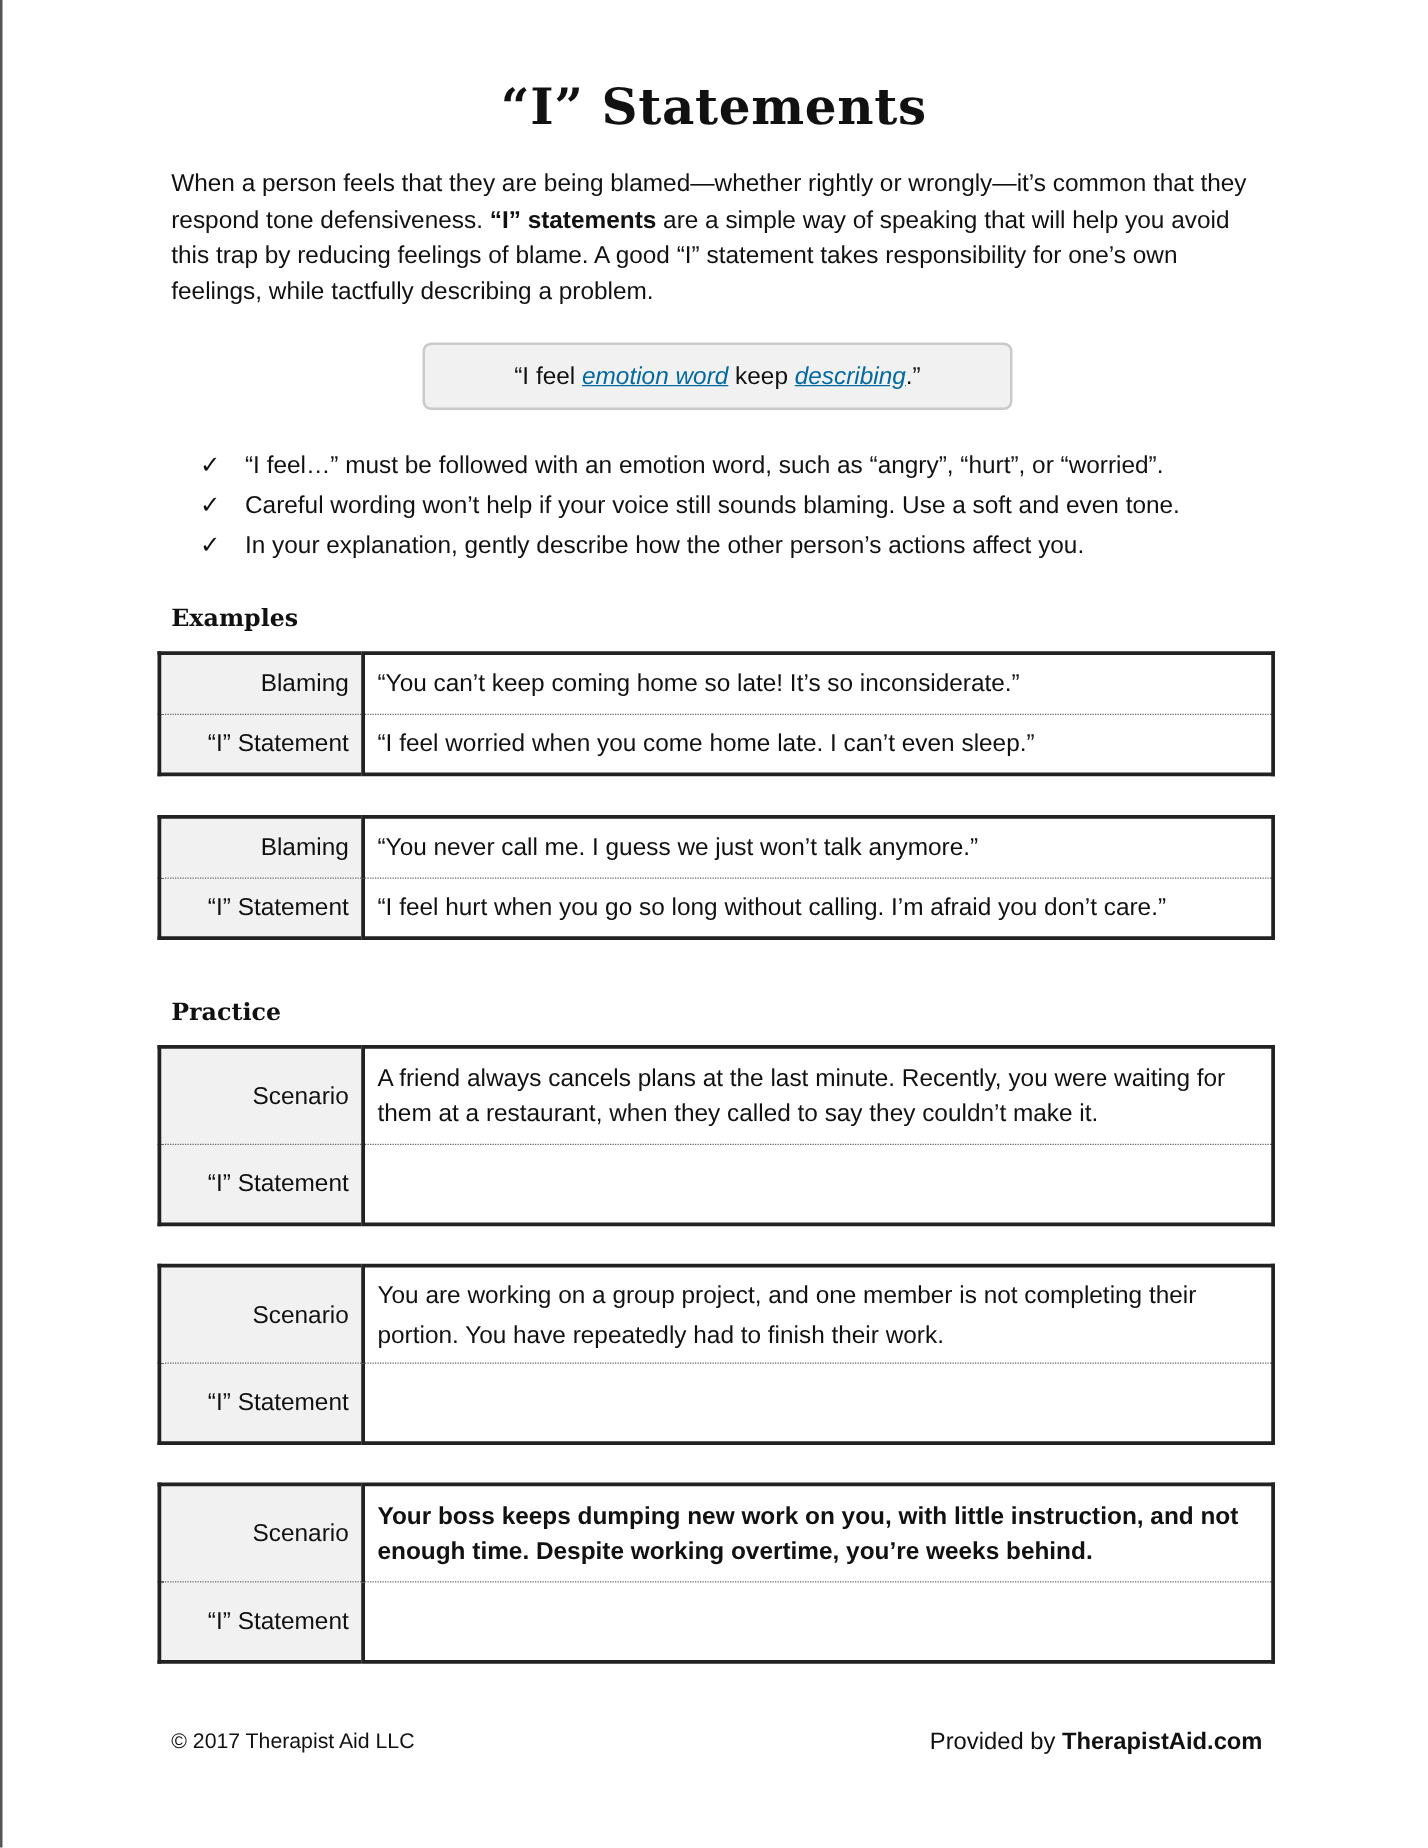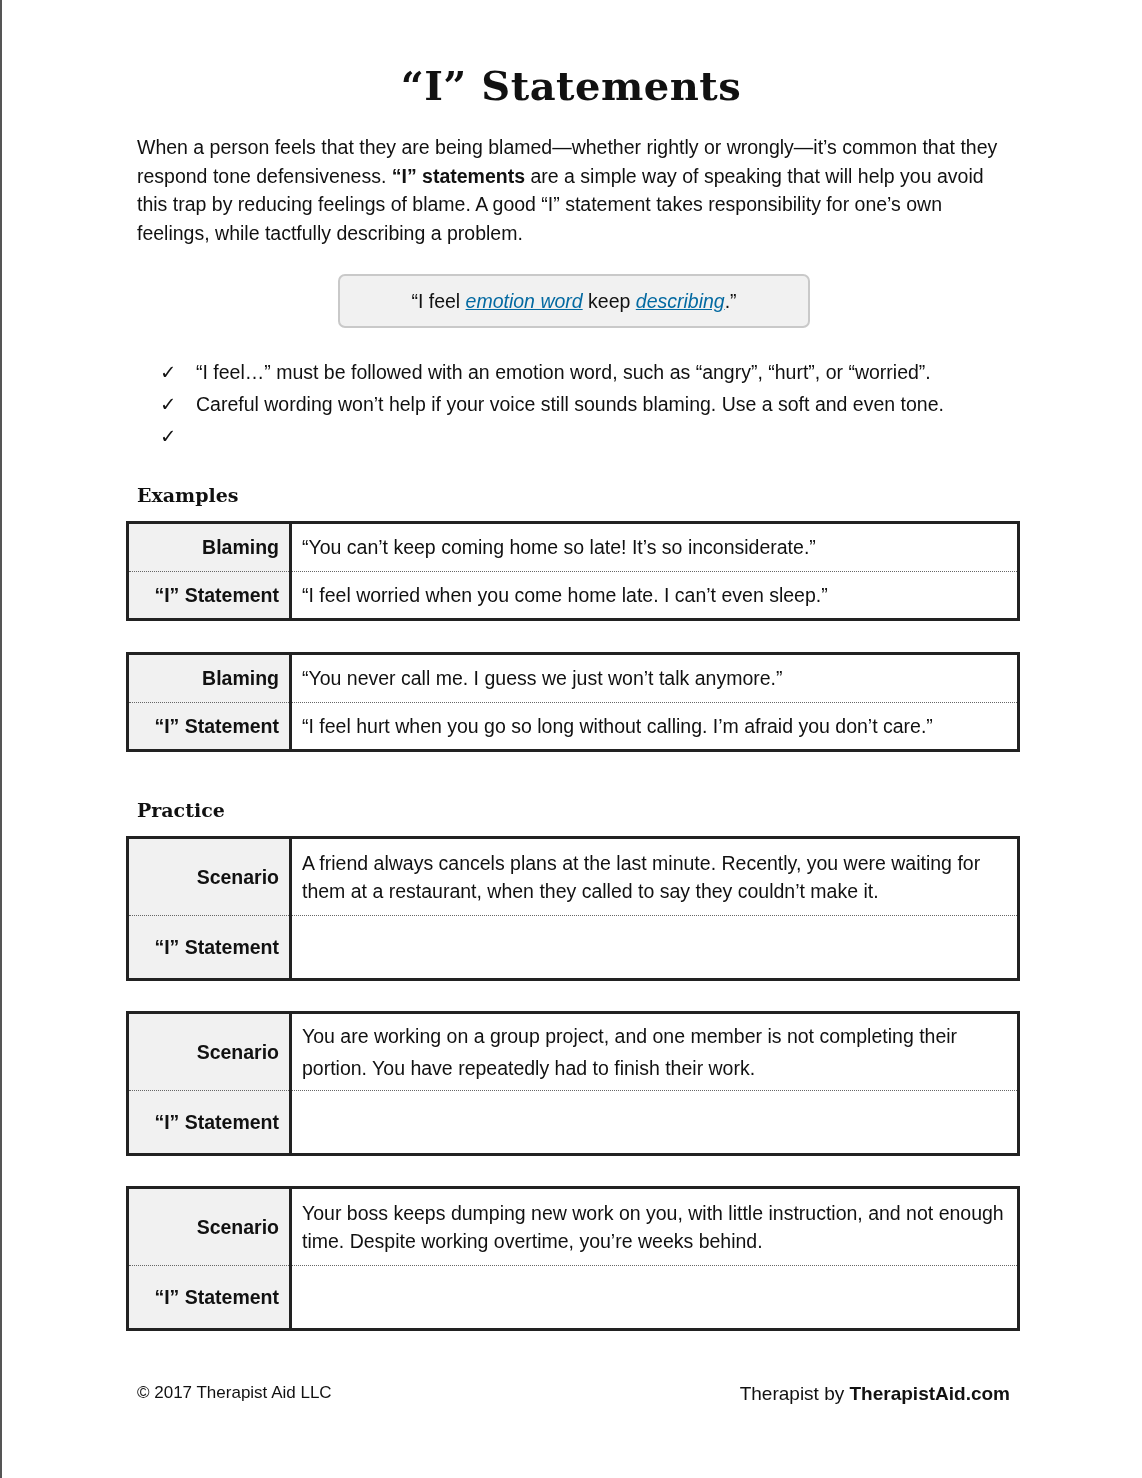--- a/index.html
+++ b/index.html
@@ -12,21 +12,21 @@
     .intro b { font-weight:bold; }
     .formula { position:absolute; top:274px; left:338px; width:468px; height:50px; border:2px solid #c9c9c9;
                border-radius:7px; background:#f1f1f1; text-align:center; line-height:50px; font-size:19.5px; }
     .formula .ph { color:#0369a1; font-style:italic; text-decoration:underline; }
     .checks { position:absolute; top:356px; left:160px; font-size:19.5px; }
     .checks .row { height:32px; line-height:32px; display:flex; }
     .checks .tick { width:36px; }
     .section { position:absolute; left:137px; font-family:"DejaVu Serif", serif; font-weight:bold; font-size:19px; }
     table.ws { position:absolute; left:126px; width:894px; border-collapse:collapse; border:3px solid #222; }
     table.ws td { font-size:19.5px; padding:0 10px; }
-    table.ws td.lab { width:140px; background:#f1f1f1; text-align:right; font-weight:bold; border-right:3px solid #222; }
+    table.ws td.lab { width:140px; background:#f1f1f1; text-align:right; font-weight:normal; border-right:3px solid #222; }
     table.ws tr + tr td { border-top:1px dotted #666; }
     .footer-left { position:absolute; top:1383px; left:137px; font-size:17px; }
     .footer-right { position:absolute; top:1383px; right:132px; font-size:19px; }
     .footer-right b { font-weight:bold; }
   </style>
 </head>
 <body>
 
 <div class="left-edge"></div>
 
@@ -40,20 +40,21 @@
   <div class="row">
       <span class="tick">✓</span>
       <span>“I feel…” must be followed with an emotion word, such as “angry”, “hurt”, or “worried”.</span>
     </div>
   <div class="row">
       <span class="tick">✓</span>
       <span>Careful wording won’t help if your voice still sounds blaming.  Use a soft and even tone.</span>
     </div>
   <div class="row">
       <span class="tick">✓</span>
+      <span>In your explanation, gently describe how the other person’s actions affect you.</span>
     </div>
 </div>
 
 <div class="section" style="top:484px;">Examples</div>
 
 <table class="ws" style="top:521px;">
   <tbody>
       <tr style="height:49px;">
         <td class="lab">Blaming</td>
         <td>“You can’t keep coming home so late! It’s so inconsiderate.”</td>
@@ -103,23 +104,23 @@
         <td class="lab">“I” Statement</td>
         <td></td>
       </tr>
 </tbody>
   </table>
 
 <table class="ws" style="top:1186px;">
   <tbody>
       <tr style="height:78px;">
         <td class="lab">Scenario</td>
-        <td style="line-height:28px;">Your boss keeps dumping new work on you, with little instruction, and not enough time. Despite working overtime, you’re weeks behind.</td>
+        <td style="line-height:28px;font-weight:bold;">Your boss keeps dumping new work on you, with little instruction, and not enough time. Despite working overtime, you’re weeks behind.</td>
       </tr>
   <tr style="height:64px;">
         <td class="lab">“I” Statement</td>
         <td></td>
       </tr>
 </tbody>
   </table>
 
 <div class="footer-left">© 2017 Therapist Aid LLC</div>
-<div class="footer-right"><span>Therapist by </span><b>TherapistAid.com</b></div>
+<div class="footer-right"><span>Provided by </span><b>TherapistAid.com</b></div>
 
 </body></html>

